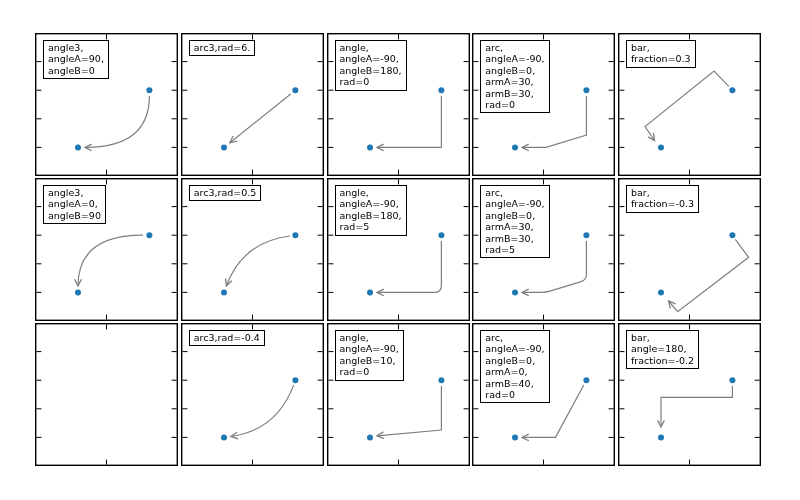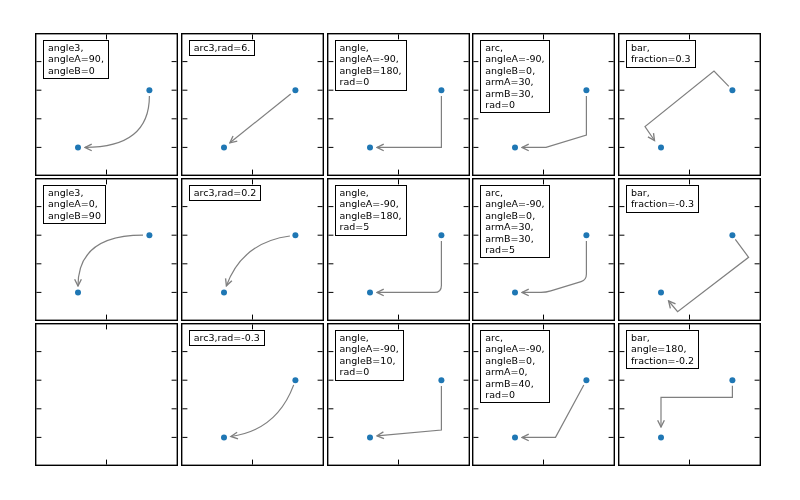--- a/index.html
+++ b/index.html
@@ -215,21 +215,21 @@
             <line x1="141.6" y1="57.2" x2="136.6" y2="57.2"></line>
             <line x1="1.4" y1="85.8" x2="6.4" y2="85.8"></line>
             <line x1="141.6" y1="85.8" x2="136.6" y2="85.8"></line>
             <line x1="1.4" y1="114.4" x2="6.4" y2="114.4"></line>
             <line x1="141.6" y1="114.4" x2="136.6" y2="114.4"></line>
           </g>
       <path d="M 108.9 58 Q 61.4 64.3 45.4 107.8" fill="none" stroke="#7f7f7f" stroke-width="1.2" marker-end="url(#ah6)"></path>
           <circle cx="43" cy="114.4" r="3" fill="#1f77b4"></circle>
           <circle cx="114.4" cy="57.2" r="3" fill="#1f77b4"></circle>
     </svg>
-        <div class="cellbox">arc3,rad=0.2</div>
+        <div class="cellbox">arc3,rad=0.5</div>
       </div>
       <div class="cell">
     <svg width="143" height="143" viewBox="0 0 143 143">
       <defs>
         <marker id="ah7" viewBox="0 0 10 10" refX="8.5" refY="5" markerWidth="8" markerHeight="8" orient="auto">
           <path d="M1.5,1.5 L8.5,5 L1.5,8.5" fill="none" stroke="#7f7f7f" stroke-width="1.4"></path>
         </marker>
       </defs>
       <rect x="0.7" y="0.7" width="141.6" height="141.6" fill="#ffffff" stroke="#000000" stroke-width="1.4"></rect>
       <g stroke="#000000" stroke-width="1">
@@ -351,21 +351,21 @@
             <line x1="141.6" y1="57.2" x2="136.6" y2="57.2"></line>
             <line x1="1.4" y1="85.8" x2="6.4" y2="85.8"></line>
             <line x1="141.6" y1="85.8" x2="136.6" y2="85.8"></line>
             <line x1="1.4" y1="114.4" x2="6.4" y2="114.4"></line>
             <line x1="141.6" y1="114.4" x2="136.6" y2="114.4"></line>
           </g>
       <path d="M 112.7 61.9 Q 95.8 107.3 49.9 113.5" fill="none" stroke="#7f7f7f" stroke-width="1.2" marker-end="url(#ah11)"></path>
           <circle cx="43" cy="114.4" r="3" fill="#1f77b4"></circle>
           <circle cx="114.4" cy="57.2" r="3" fill="#1f77b4"></circle>
     </svg>
-        <div class="cellbox">arc3,rad=-0.3</div>
+        <div class="cellbox">arc3,rad=-0.4</div>
       </div>
       <div class="cell">
     <svg width="143" height="143" viewBox="0 0 143 143">
       <defs>
         <marker id="ah12" viewBox="0 0 10 10" refX="8.5" refY="5" markerWidth="8" markerHeight="8" orient="auto">
           <path d="M1.5,1.5 L8.5,5 L1.5,8.5" fill="none" stroke="#7f7f7f" stroke-width="1.4"></path>
         </marker>
       </defs>
       <rect x="0.7" y="0.7" width="141.6" height="141.6" fill="#ffffff" stroke="#000000" stroke-width="1.4"></rect>
       <g stroke="#000000" stroke-width="1">

